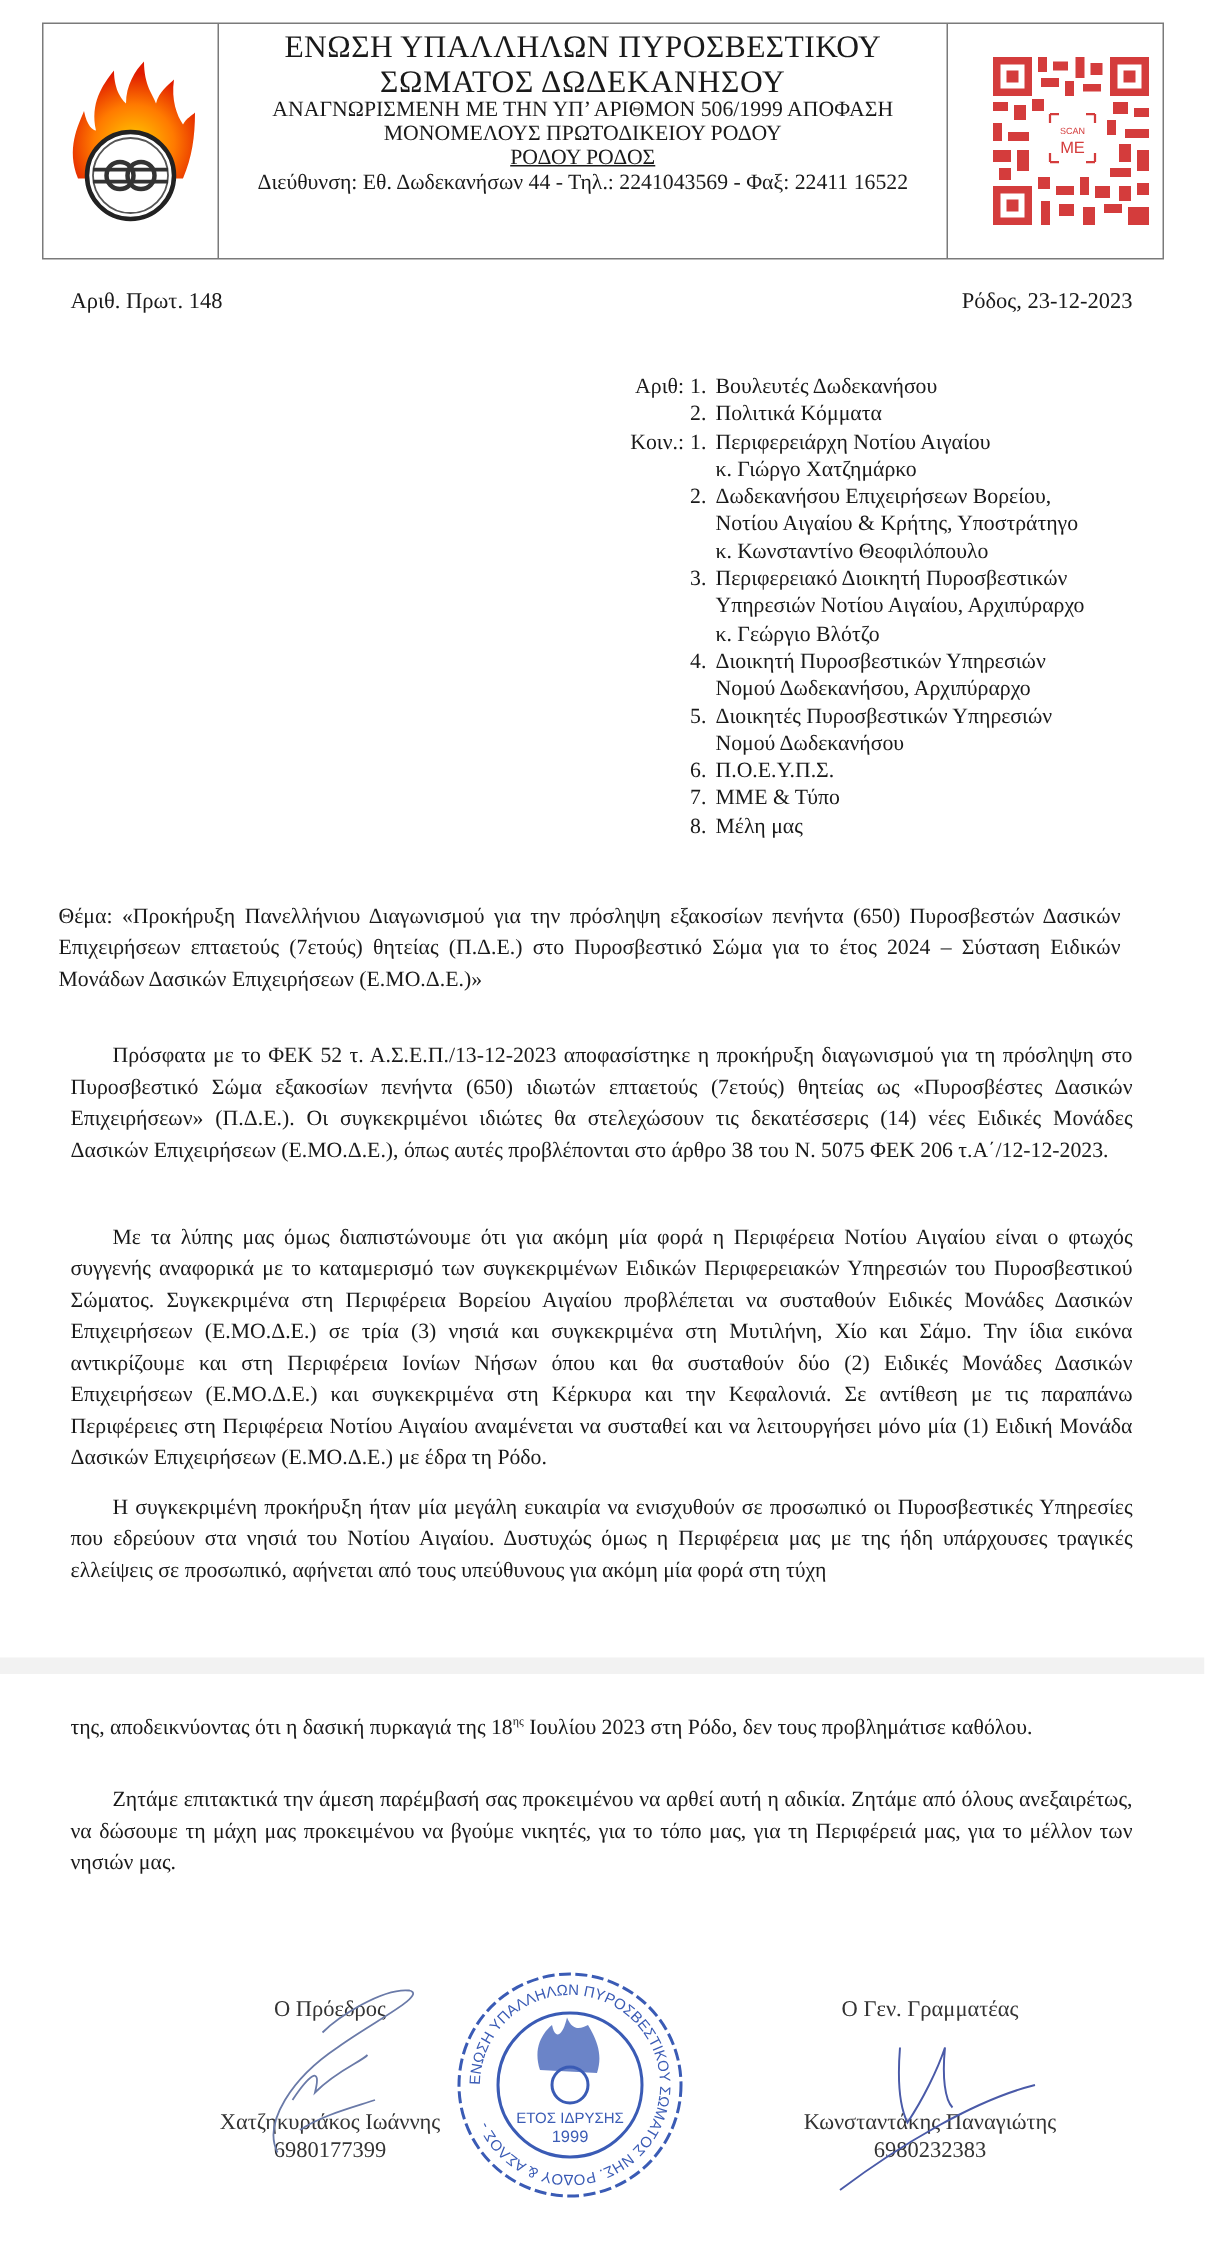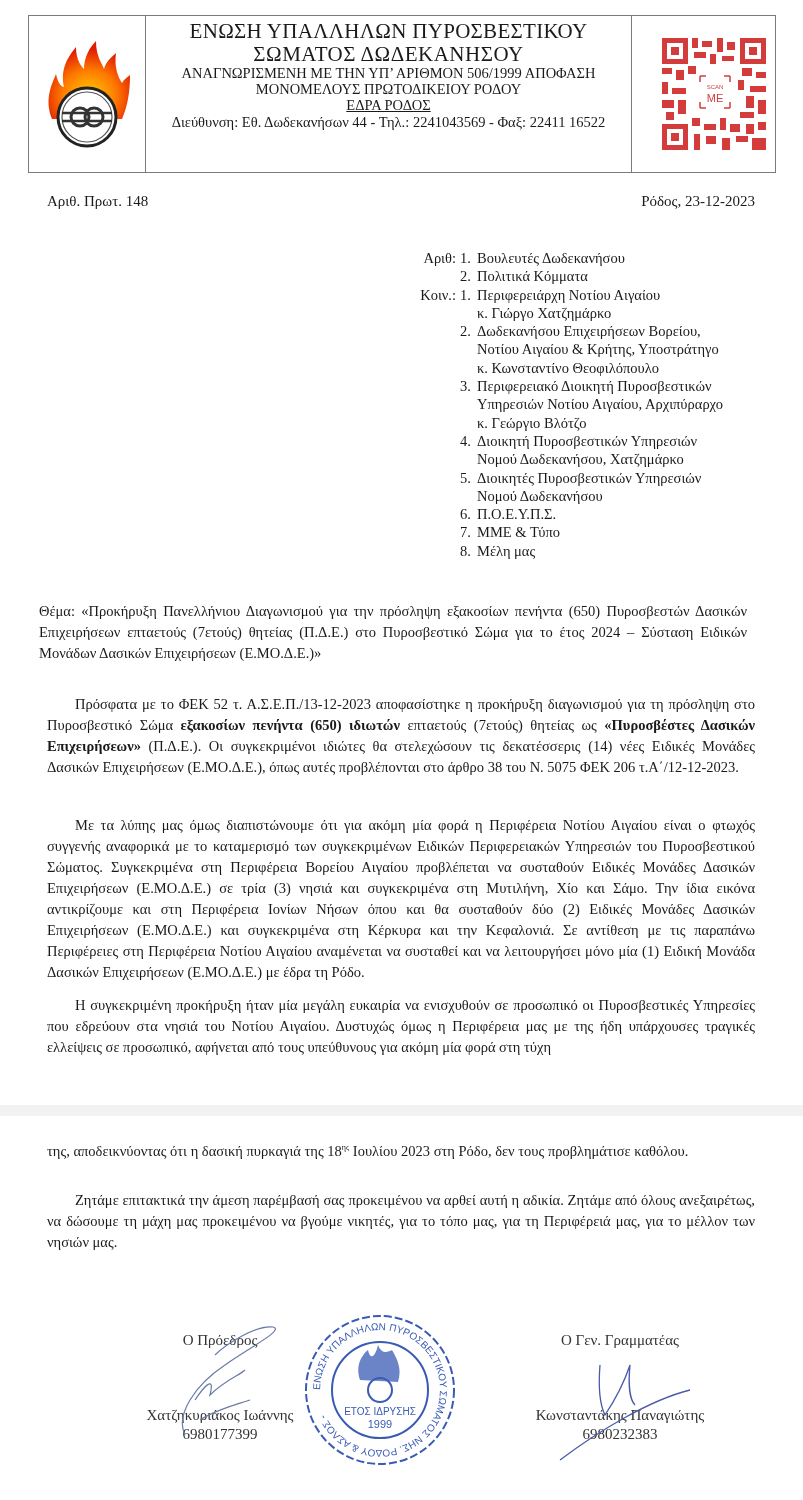--- a/index.html
+++ b/index.html
@@ -32,21 +32,21 @@
   .rtext { }
   .rcont { padding-left:64px; }
 
   .subject { position:absolute; left:39px; top:601px; width:708px; font-size:14.5px; line-height:21px; text-align:justify; }
   .para { position:absolute; left:47px; width:708px; font-size:14.5px; line-height:21px; text-align:justify; text-indent:28px; }
   .p1 { top:694px; }
   .p2 { top:815px; }
   .p3 { top:995px; }
   .p4 { top:1137px; text-indent:0; }
   .p5 { top:1190px; }
-  b { font-weight:bold; }
+  b { font-weight:normal; }
   sup { font-size:8px; }
 
   .band { position:absolute; left:0; top:1105px; width:803px; height:11px; background:#f2f2f2; }
 
   .sig-left { position:absolute; left:120px; top:1332px; width:200px; text-align:center; font-size:15px; color:#333; }
   .sig-right { position:absolute; left:520px; top:1332px; width:200px; text-align:center; font-size:15px; color:#333; }
   .sig-role { margin-bottom:57px; }
   .sig-name { line-height:19px; }
   .sig-phone { line-height:19px; }
   .stamp { position:absolute; left:300px; top:1310px; width:160px; height:160px; }
@@ -73,21 +73,21 @@
         <path d="M20 74 H70 M20 82 H70" stroke="#333" stroke-width="2.5"></path>
         <circle cx="38" cy="78" r="9" fill="none" stroke="#333" stroke-width="3"></circle>
         <circle cx="52" cy="78" r="9" fill="none" stroke="#333" stroke-width="3"></circle>
       </svg>
     </div>
     <div class="hdr-text">
       <div class="t1">ΕΝΩΣΗ ΥΠΑΛΛΗΛΩΝ ΠΥΡΟΣΒΕΣΤΙΚΟΥ</div>
       <div class="t2">ΣΩΜΑΤΟΣ ΔΩΔΕΚΑΝΗΣΟΥ</div>
       <div class="t3">ΑΝΑΓΝΩΡΙΣΜΕΝΗ ΜΕ ΤΗΝ ΥΠ’ ΑΡΙΘΜΟΝ 506/1999 ΑΠΟΦΑΣΗ</div>
       <div class="t4">ΜΟΝΟΜΕΛΟΥΣ ΠΡΩΤΟΔΙΚΕΙΟΥ ΡΟΔΟΥ</div>
-      <div class="t5">ΕΔΡΑ ΡΟΔΟΣ</div>
+      <div class="t5">ΡΟΔΟΥ ΡΟΔΟΣ</div>
       <div class="t6">Διεύθυνση: Εθ. Δωδεκανήσων 44 - Τηλ.: 2241043569 - Φαξ: 22411 16522</div>
     </div>
     <div class="hdr-qr">
       <svg width="104" height="112" viewBox="0 0 104 112">
         <g fill="#d43c3c">
           <rect x="0" y="0" width="26" height="26"></rect>
             <rect x="5" y="5" width="16" height="16" fill="#fff"></rect>
             <rect x="9" y="9" width="8" height="8"></rect>
           <rect x="78" y="0" width="26" height="26"></rect>
             <rect x="83" y="5" width="16" height="16" fill="#fff"></rect>
@@ -173,21 +173,21 @@
         <span class="rtext">Περιφερειακό Διοικητή Πυροσβεστικών</span>
       </div>
     <div class="rcont">Υπηρεσιών Νοτίου Αιγαίου, Αρχιπύραρχο</div>
     <div class="rcont">κ. Γεώργιο Βλότζο</div>
 
     <div class="rrow">
         <span class="rlabel"></span>
         <span class="rnum">4.</span>
         <span class="rtext">Διοικητή Πυροσβεστικών Υπηρεσιών</span>
       </div>
-    <div class="rcont">Νομού Δωδεκανήσου, Χατζημάρκο</div>
+    <div class="rcont">Νομού Δωδεκανήσου, Αρχιπύραρχο</div>
 
     <div class="rrow">
         <span class="rlabel"></span>
         <span class="rnum">5.</span>
         <span class="rtext">Διοικητές Πυροσβεστικών Υπηρεσιών</span>
       </div>
     <div class="rcont">Νομού Δωδεκανήσου</div>
 
     <div class="rrow">
         <span class="rlabel"></span>

